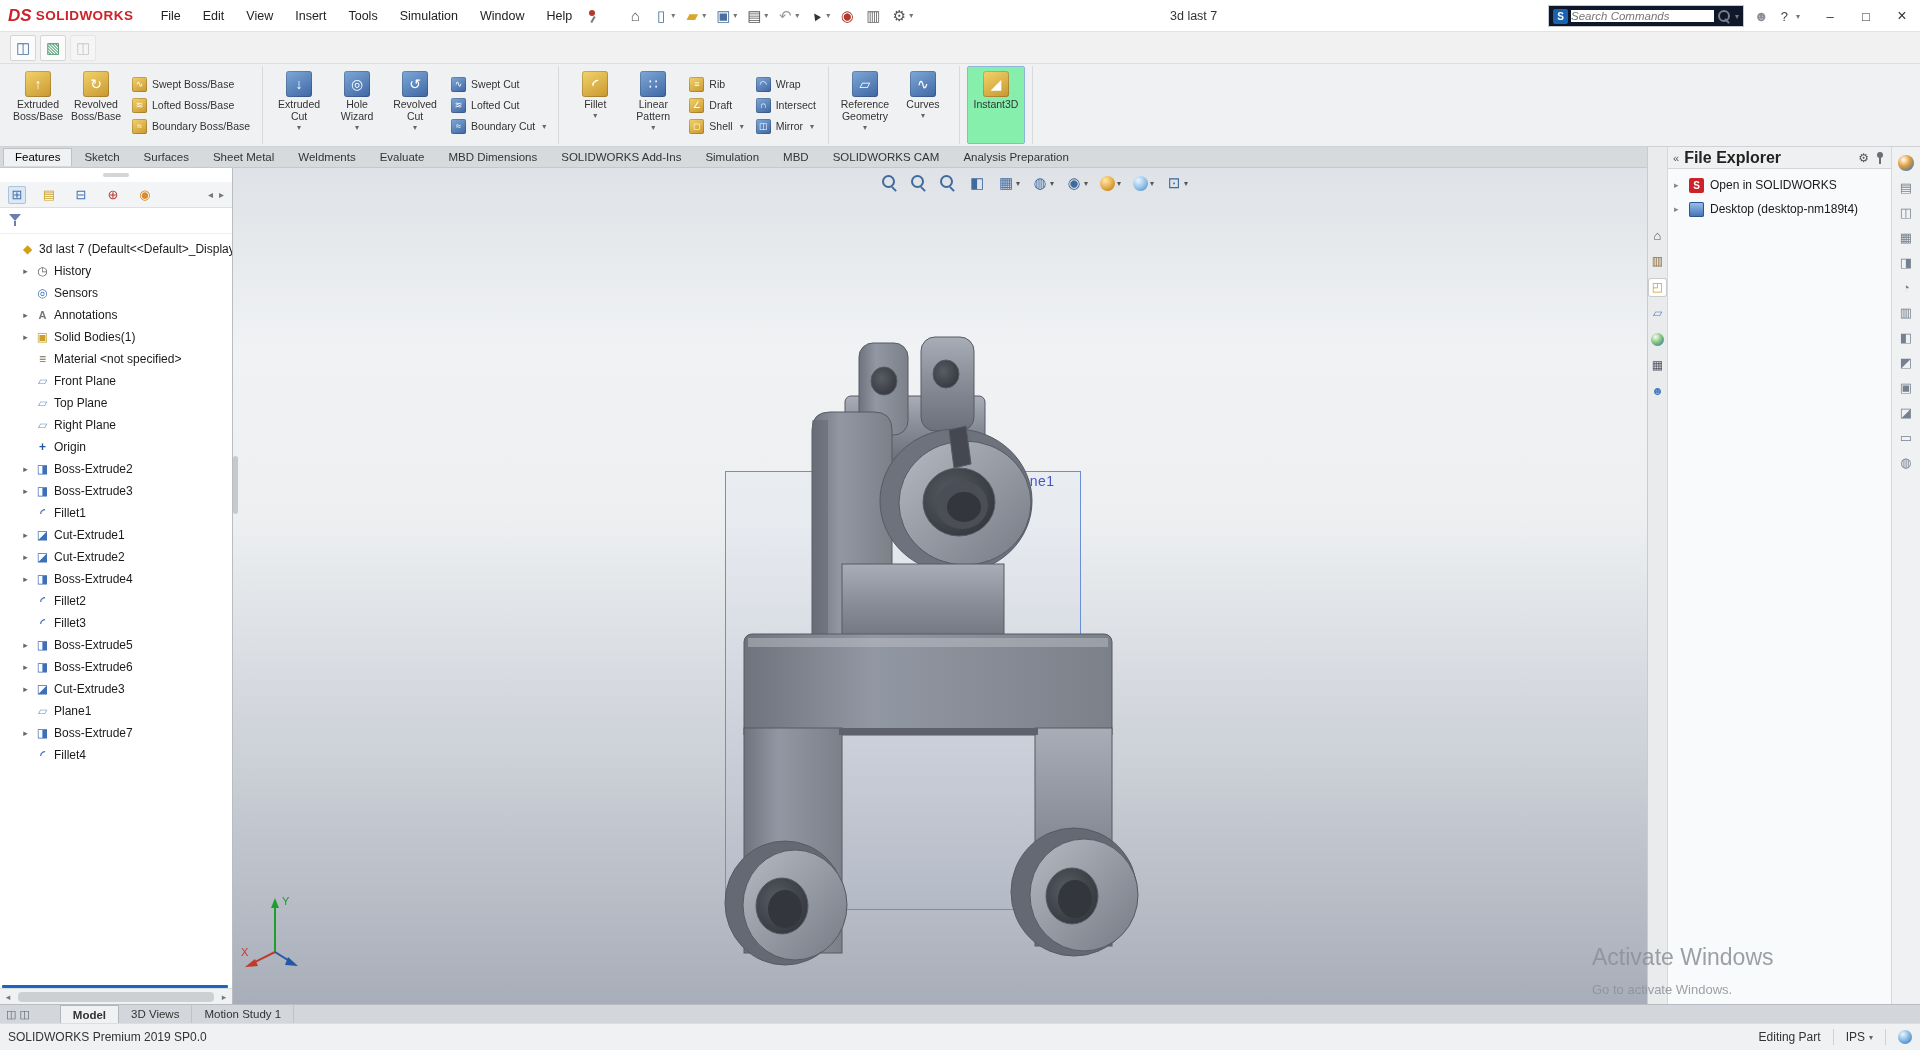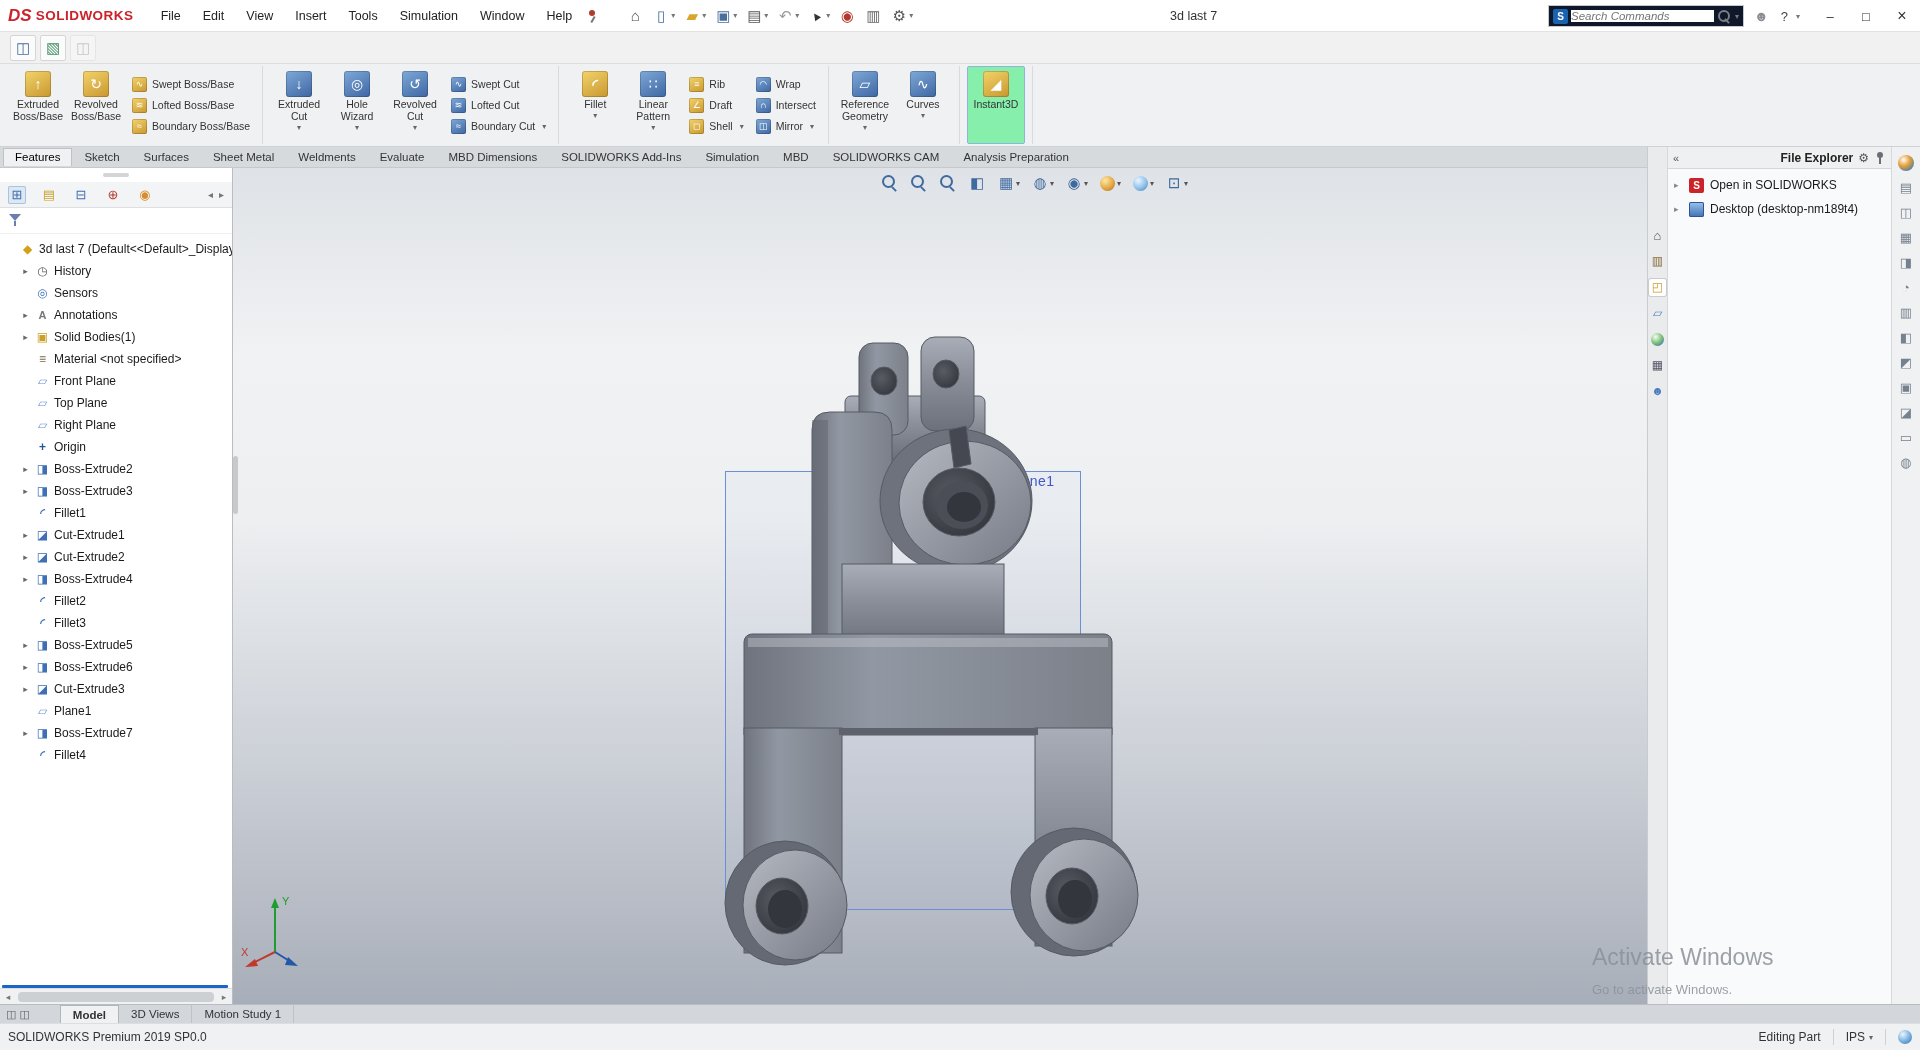--- a/index.html
+++ b/index.html
@@ -178,21 +178,21 @@
   [data-icon="solidworks-resources-icon"]::before{content:"⌂";color:#555;font-size:13px}
   [data-icon="design-library-icon"]::before{content:"▥";color:#8a6d3b}
   [data-icon="file-explorer-icon"]::before{content:"◰";color:#caa02c}
   [data-icon="view-palette-icon"]::before{content:"▱";color:#4a7bbf}
   [data-icon="appearances-scenes-icon"]{background:radial-gradient(circle at 35% 30%,#f6fbff,#88c878 45%,#3f7ab0 85%);border-radius:50%}
   [data-icon="custom-properties-icon"]::before{content:"▦";color:#556}
   [data-icon="solidworks-forum-icon"]::before{content:"☻";color:#4a7bbf}
   .tp-panel{width:224px;background:#f9fafb;border-right:1px solid #d6d8da;display:flex;flex-direction:column}
   .tp-header{height:22px;background:#eef0f1;border-bottom:1px solid #d4d6d8;display:flex;align-items:center;padding:0 5px;gap:5px}
   .tp-collapse{font-size:11px;color:#555}
-  .tp-title{flex:1;text-align:right;font-weight:bold;font-size:12px;color:#222}
+  .tp-title{flex:1;text-align:left;font-weight:bold;font-size:16px;color:#222}
   .tp-gear{font-size:12px;color:#555}
   .tp-pin{width:12px;height:14px;position:relative}
   .tp-pin::before{content:"";position:absolute;left:3px;top:1px;width:6px;height:6px;border-radius:50%;background:#6a6f76}
   .tp-pin::after{content:"";position:absolute;left:5px;top:6px;width:2px;height:7px;background:#6a6f76}
   .tp-items{padding-top:4px}
   .tp-item{height:24px;display:flex;align-items:center;gap:6px;padding-left:6px;cursor:default}
   .tp-item .tp-arrow{font-size:9px;color:#888;width:9px}
   .tp-item .tp-arrow::before{content:"▸"}
   .tp-item .js-icon{width:15px;height:15px;display:inline-flex;align-items:center;justify-content:center;border-radius:2px}
   [data-icon="solidworks-file-icon"]{background:#cc2229}

